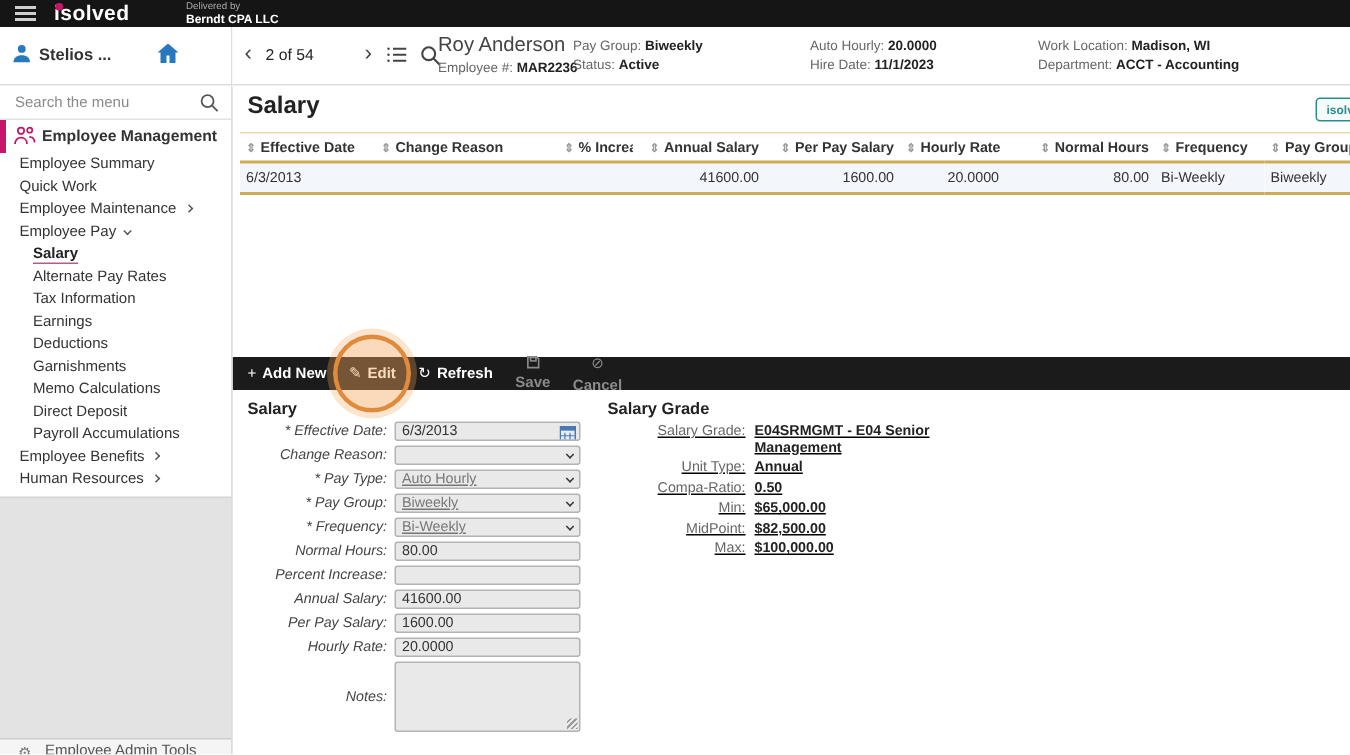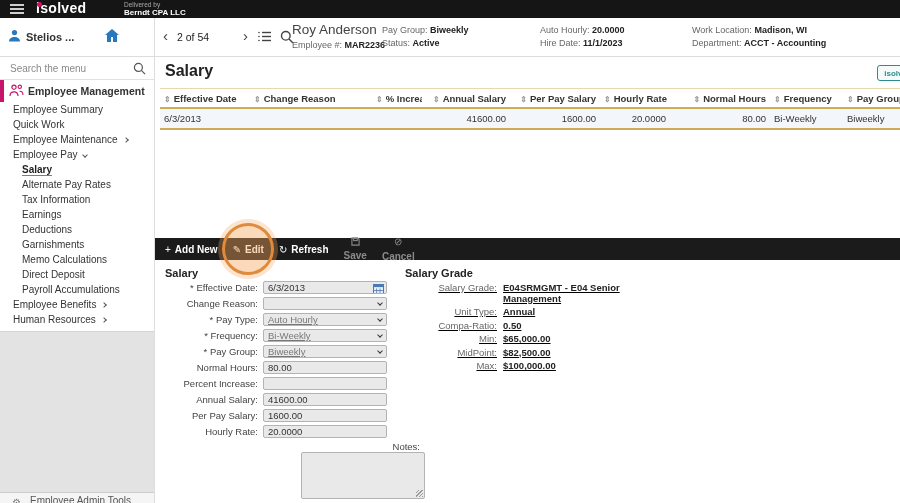--- a/index.html
+++ b/index.html
@@ -84,27 +84,27 @@
   .tbtn.dim { color:#8b8b8b; cursor:default;flex-direction:column; }
   .tbtn .ticon { font-size:10px; font-weight:normal; }
   .click-circle { position:absolute; left:50%; top:50%; width:52px; height:52px; transform:translate(-50%,-50%);
                   border-radius:50%; border:3px solid #E08A3C; background:rgba(243,166,94,0.42);
                   box-shadow:0 0 0 4px rgba(244,170,95,0.30); z-index:5; pointer-events:none; }
 
   
   .form-title { position:absolute; left:10px; top:210px; font-size:11px; font-weight:bold; color:#222; }
   .form-col { position:absolute; left:10px; top:224px; width:260px; }
   .frow { display:flex; align-items:center; margin-bottom:3px; }
-  .frow label { width:98px; text-align:right; font-size:9.5px; color:#444; padding-right:5px; flex:none; }
+  .frow label { width:98px; text-align:right; font-size:9.5px; color:#444; padding-right:5px; flex:none;font-style:italic; }
   .ffield { position:relative; width:124px; height:13px; background:#e9e9e9; border:1px solid #b3b3b3; border-radius:2px;
             font-size:9.5px; color:#333; line-height:12px; padding:0 4px; overflow:hidden; white-space:nowrap; }
   .ffield.sel { color:#777;text-decoration:underline; }
   .ffield .selchev { position:absolute; right:4px; top:3px; width:4px; height:4px; border-right:1.4px solid #333; border-bottom:1.4px solid #333; transform:rotate(45deg); }
   .ffield .cal { position:absolute; right:2px; top:1px; }
-  .frow.notes { align-items:flex-end;flex-direction:column; }
+  .frow.notes { align-items:center; }
   .ffield.ta { height:47px; }
   .ffield.ta .grip { position:absolute; right:1px; bottom:1px; width:7px; height:7px;
      background:repeating-linear-gradient(135deg, transparent 0 1.5px, #999 1.5px 2.5px); }
 
   
   .grade-title { position:absolute; left:250px; top:210px; font-size:11px; font-weight:bold; color:#222; }
   .grade-col { position:absolute; left:250px; top:226px; width:230px; }
   .grow { display:flex; margin-bottom:3px; line-height:10.5px;text-decoration:underline; }
   .grow .glab { width:98px; text-align:right; font-size:9.5px; color:#666; padding-right:6px; flex:none; }
   .grow .gval { font-size:9.5px; font-weight:bold; color:#222; width:118px; }
@@ -324,26 +324,26 @@
       </div>
       <div class="frow">
         <label>Change Reason:</label>
         <div class="ffield sel"><span></span><span class="selchev"></span></div>
       </div>
       <div class="frow">
         <label>* Pay Type:</label>
         <div class="ffield sel"><span>Auto Hourly</span><span class="selchev"></span></div>
       </div>
       <div class="frow">
+        <label>* Pay Group:</label>
+        <div class="ffield sel"><span>Biweekly</span><span class="selchev"></span></div>
+      </div>
+      <div class="frow">
         <label>* Frequency:</label>
         <div class="ffield sel"><span>Bi-Weekly</span><span class="selchev"></span></div>
-      </div>
-      <div class="frow">
-        <label>* Pay Group:</label>
-        <div class="ffield sel"><span>Biweekly</span><span class="selchev"></span></div>
       </div>
       <div class="frow">
         <label>Normal Hours:</label>
         <div class="ffield"><span>80.00</span></div>
       </div>
       <div class="frow">
         <label>Percent Increase:</label>
         <div class="ffield"><span></span></div>
       </div>
       <div class="frow">

